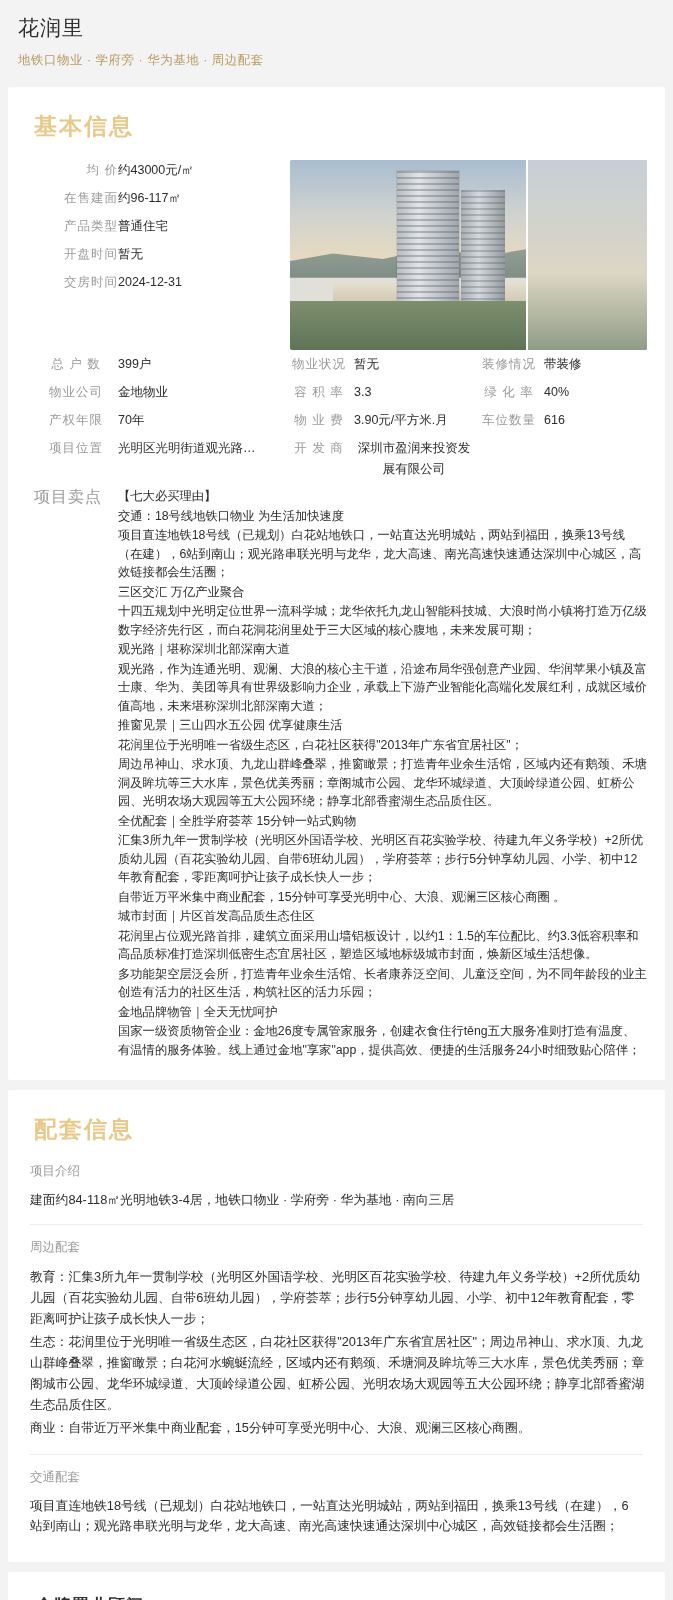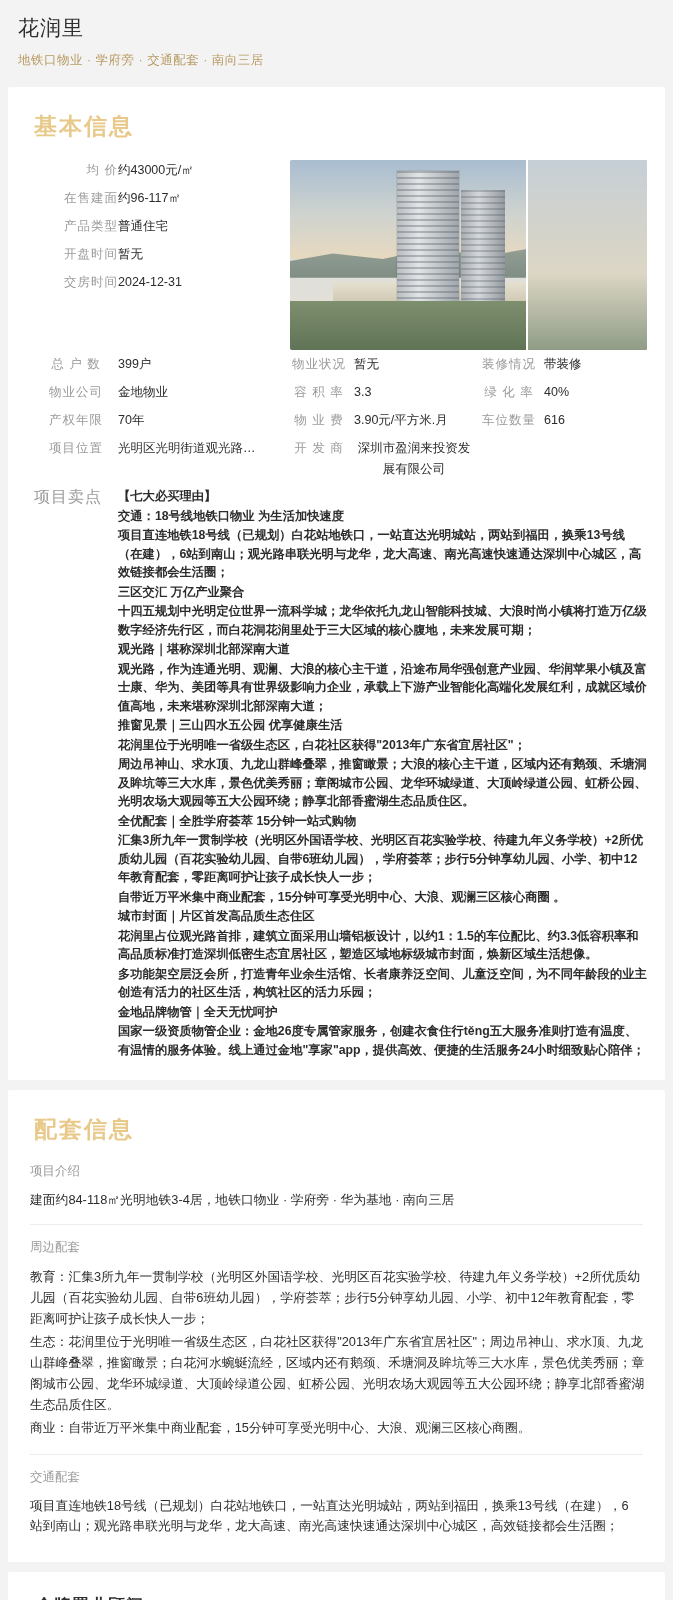--- a/index.html
+++ b/index.html
@@ -83,40 +83,40 @@
   .kv-line .cell.c2 { flex:0 0 190px; }
   .kv-line .cell.c3 { flex:1; }
   .kv-line .k { color:#9b9b9b; flex:0 0 84px; letter-spacing:1px;}
   .kv-line .k.s { flex:0 0 70px; }
   .kv-line .v { color:#2c2c2c; }
 
   
   .sell { display:flex; padding-left:8px; margin-top:2px;}
   .sell .k { color:#9b9b9b; flex:0 0 84px; font-size:16px; line-height:19px; letter-spacing:1px;}
   .sell .body { flex:1; font-size:12.3px; line-height:18.5px; color:#2c2c2c; }
-  .sell .body p { margin:0 0 1px 0;font-weight:bold; }
+  .sell .body p { margin:0 0 1px 0; }
 
   
   .sub-h { font-size:12.5px; color:#9b9b9b; margin:6px 0 10px 4px; }
   .para { font-size:12.8px; color:#2c2c2c; line-height:20px; margin:0 14px 6px 4px; }
   .para-block { margin: 0 0 16px 4px; }
   .para-block p { font-size:12.8px; line-height:21px; color:#2c2c2c; margin:0 0 2px 0; }
   .divider { height:1px; background:#ededed; margin:14px 4px 14px 4px; }
 
   
   .consult-title { font-size:17px; font-weight:bold; color:#2e2e2e; letter-spacing:1px; margin:6px 0 16px 10px;}
 </style>
 </head>
 <body>
 
 <div class="page">
 
   <div class="header">
     <div class="title">花润里</div>
-    <div class="subtitle">地铁口物业 · 学府旁 · 交通配套 · 南向三居</div>
+    <div class="subtitle">地铁口物业 · 学府旁 · 华为基地 · 周边配套</div>
   </div>
 
   <div class="card">
     <div class="section-title">基本信息</div>
 
     <div class="basic-top">
       <div class="kv-col" id="left-rows">
           <div class="kv-row">
             <div class="k">均      价</div>
             <div class="v">约43000元/㎡</div>
@@ -211,21 +211,21 @@
       <div class="body" id="sell-body">
           <p>【七大必买理由】</p>
           <p>交通：18号线地铁口物业 为生活加快速度</p>
           <p>项目直连地铁18号线（已规划）白花站地铁口，一站直达光明城站，两站到福田，换乘13号线（在建），6站到南山；观光路串联光明与龙华，龙大高速、南光高速快速通达深圳中心城区，高效链接都会生活圈；</p>
           <p>三区交汇 万亿产业聚合</p>
           <p>十四五规划中光明定位世界一流科学城；龙华依托九龙山智能科技城、大浪时尚小镇将打造万亿级数字经济先行区，而白花洞花润里处于三大区域的核心腹地，未来发展可期；</p>
           <p>观光路｜堪称深圳北部深南大道</p>
           <p>观光路，作为连通光明、观澜、大浪的核心主干道，沿途布局华强创意产业园、华润苹果小镇及富士康、华为、美团等具有世界级影响力企业，承载上下游产业智能化高端化发展红利，成就区域价值高地，未来堪称深圳北部深南大道；</p>
           <p>推窗见景｜三山四水五公园 优享健康生活</p>
           <p>花润里位于光明唯一省级生态区，白花社区获得"2013年广东省宜居社区"；</p>
-          <p>周边吊神山、求水顶、九龙山群峰叠翠，推窗瞰景；大浪的核心主干道，区域内还有鹅颈、禾塘洞及眸坑等三大水库，景色优美秀丽；章阁城市公园、龙华环城绿道、大顶岭绿道公园、虹桥公园、光明农场大观园等五大公园环绕；静享北部香蜜湖生态品质住区。</p>
+          <p>周边吊神山、求水顶、九龙山群峰叠翠，推窗瞰景；打造青年业余生活馆，区域内还有鹅颈、禾塘洞及眸坑等三大水库，景色优美秀丽；章阁城市公园、龙华环城绿道、大顶岭绿道公园、虹桥公园、光明农场大观园等五大公园环绕；静享北部香蜜湖生态品质住区。</p>
           <p>全优配套｜全胜学府荟萃 15分钟一站式购物</p>
           <p>汇集3所九年一贯制学校（光明区外国语学校、光明区百花实验学校、待建九年义务学校）+2所优质幼儿园（百花实验幼儿园、自带6班幼儿园），学府荟萃；步行5分钟享幼儿园、小学、初中12年教育配套，零距离呵护让孩子成长快人一步；</p>
           <p>自带近万平米集中商业配套，15分钟可享受光明中心、大浪、观澜三区核心商圈 。</p>
           <p>城市封面｜片区首发高品质生态住区</p>
           <p>花润里占位观光路首排，建筑立面采用山墙铝板设计，以约1：1.5的车位配比、约3.3低容积率和高品质标准打造深圳低密生态宜居社区，塑造区域地标级城市封面，焕新区域生活想像。</p>
           <p>多功能架空层泛会所，打造青年业余生活馆、长者康养泛空间、儿童泛空间，为不同年龄段的业主创造有活力的社区生活，构筑社区的活力乐园；</p>
           <p>金地品牌物管｜全天无忧呵护</p>
           <p>国家一级资质物管企业：金地26度专属管家服务，创建衣食住行těng五大服务准则打造有温度、有温情的服务体验。线上通过金地"享家"app，提供高效、便捷的生活服务24小时细致贴心陪伴；</p>
         </div>
     </div>

